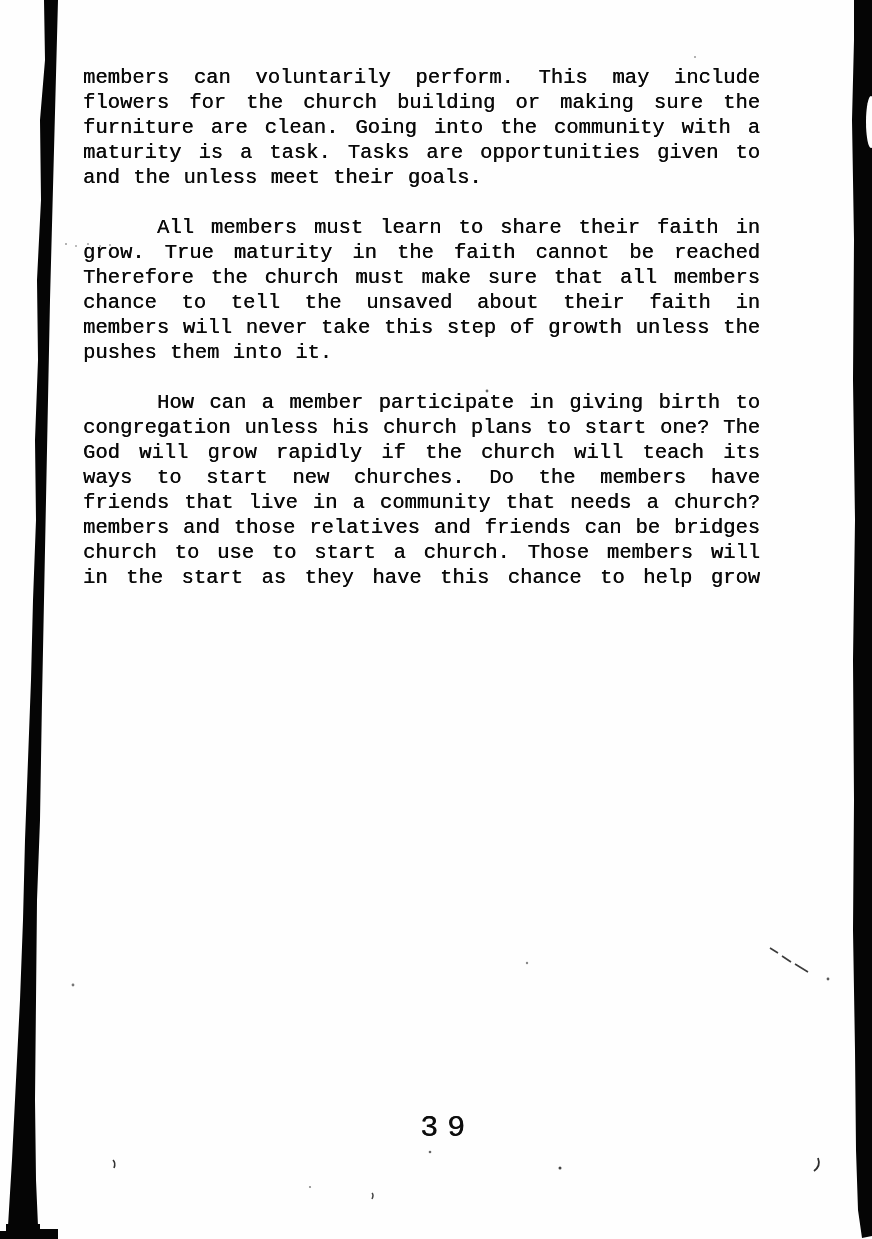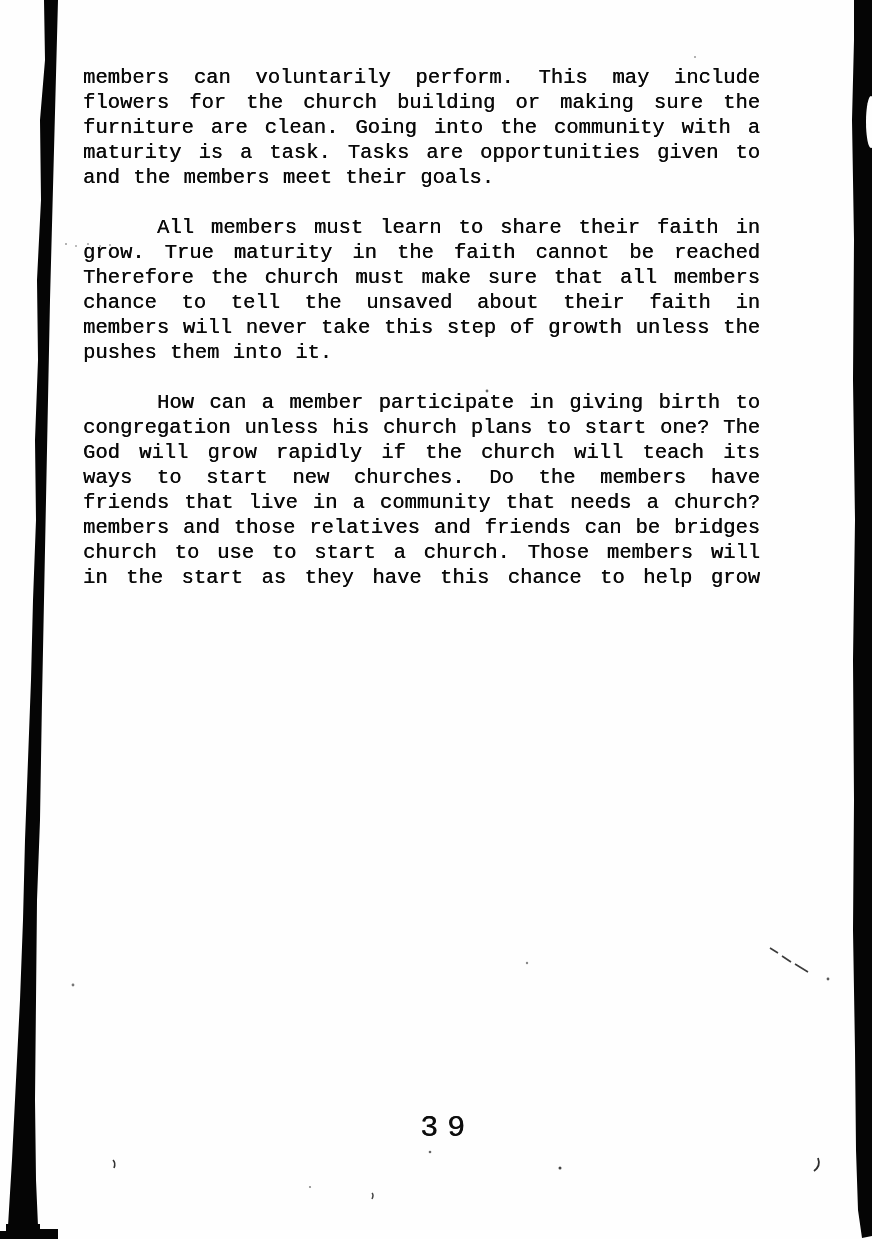--- a/index.html
+++ b/index.html
@@ -80,21 +80,21 @@
     </g>
   </svg>
 
   <main class="text-block">
 
     <div class="para">
       <div class="ln">members can voluntarily perform.  This may include bringing</div>
       <div class="ln">flowers for the church building or making sure the building and</div>
       <div class="ln">furniture are clean.  Going into the community with a team to</div>
       <div class="ln">maturity is a task.  Tasks are opportunities given to help the church</div>
-      <div class="ln last">and the members meet their goals.</div>
+      <div class="ln last">and the unless meet their goals.</div>
     </div>
 
     <div class="para">
       <div class="ln first">All members must learn to share their faith in order to</div>
       <div class="ln">grow.  True maturity in the faith cannot be reached without it.</div>
       <div class="ln">Therefore the church must make sure that all members have the</div>
       <div class="ln">chance to tell the unsaved about their faith in Christ.  Most</div>
       <div class="ln">members will never take this step of growth unless the church</div>
       <div class="ln last">pushes them into it.</div>
     </div>

